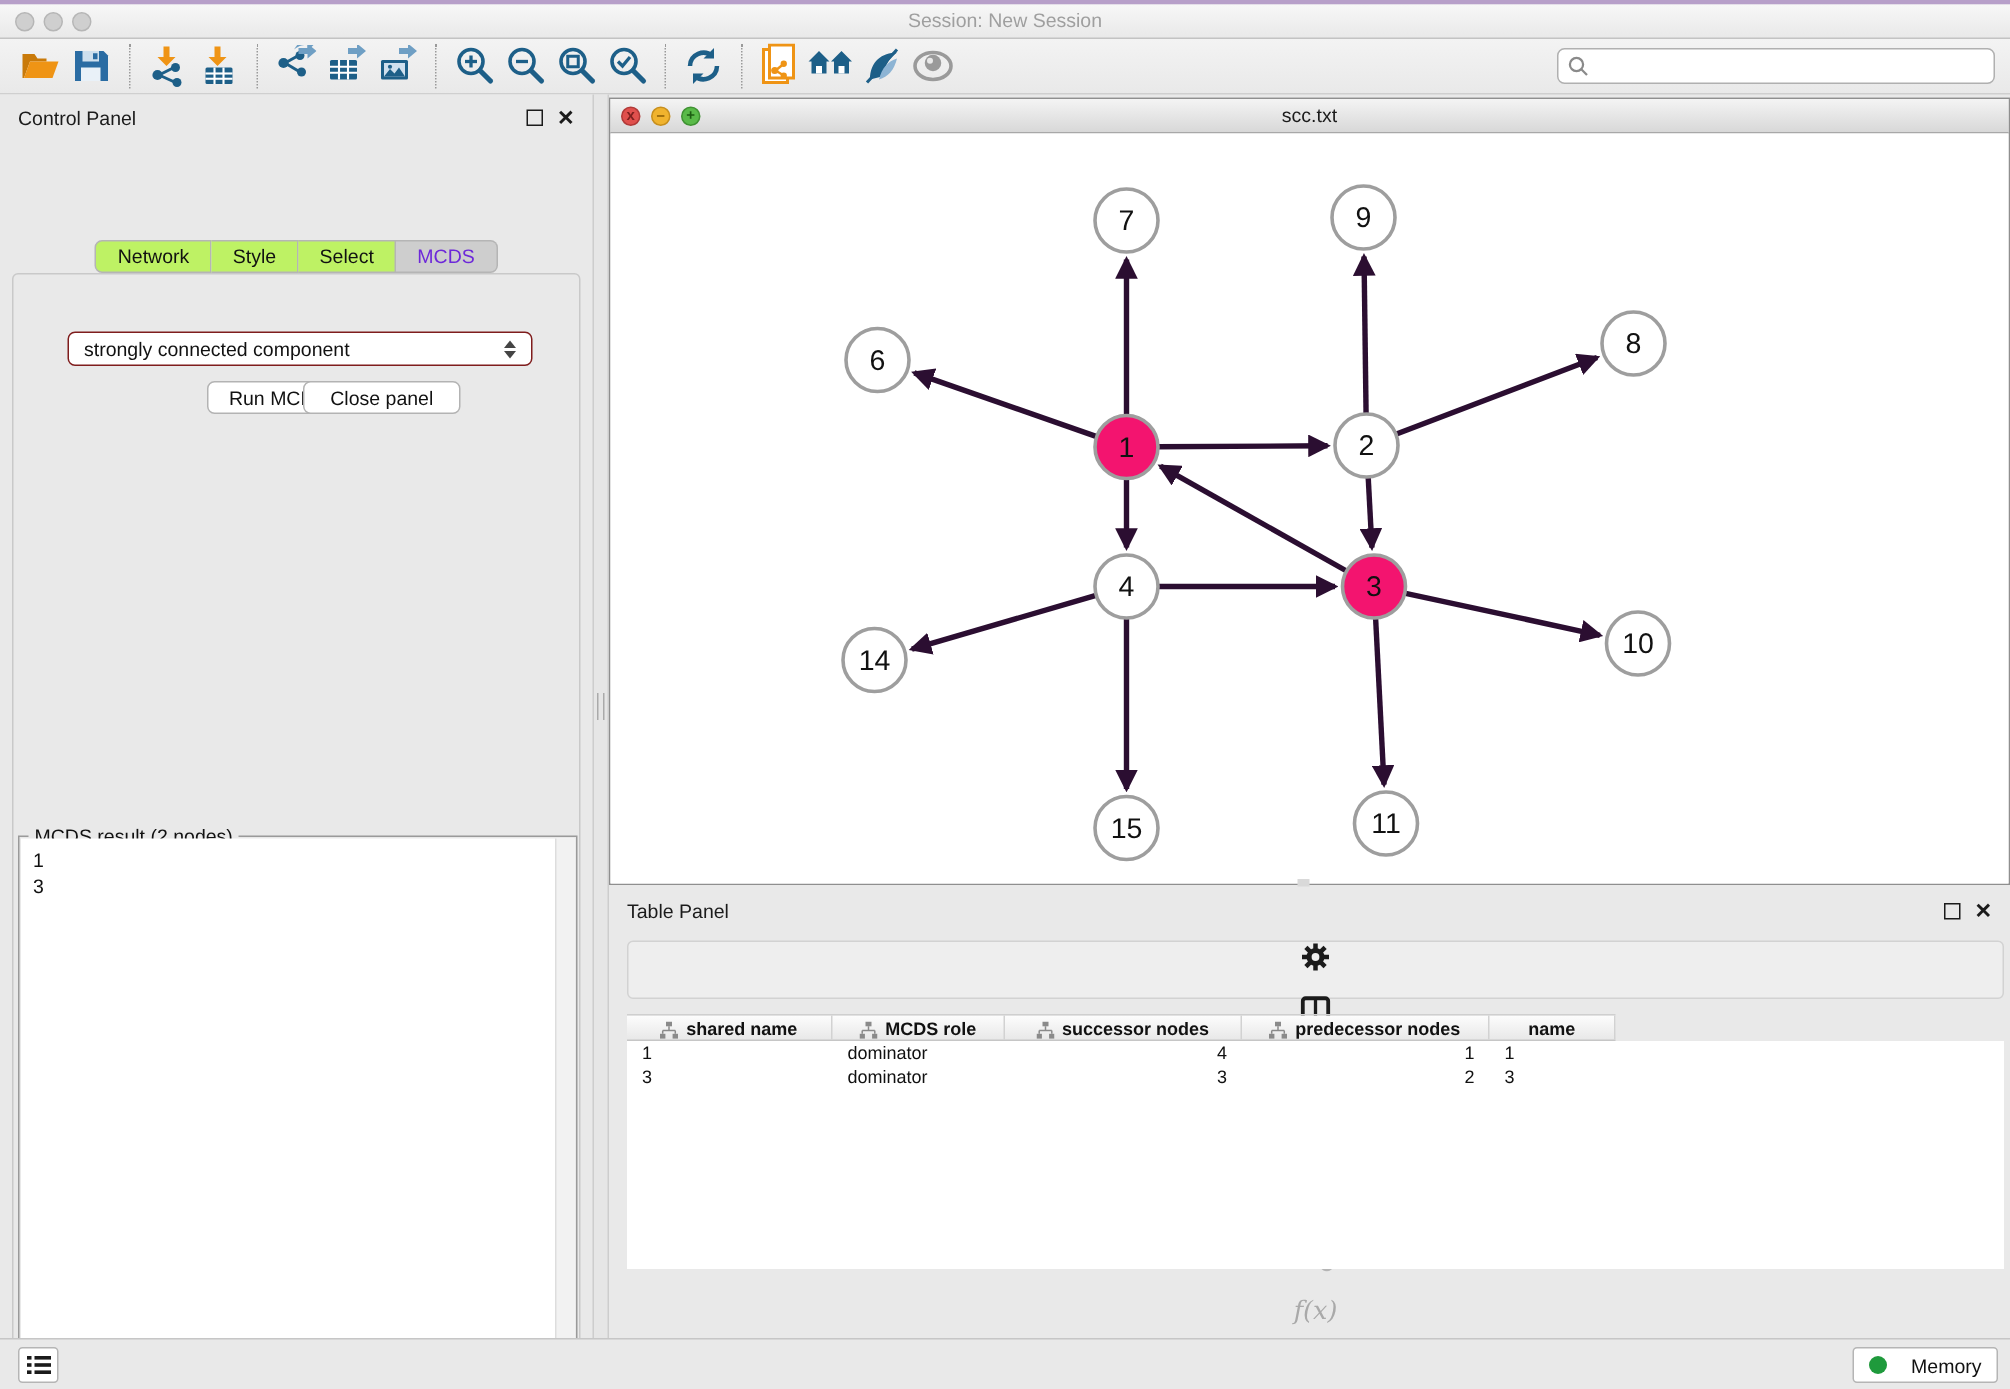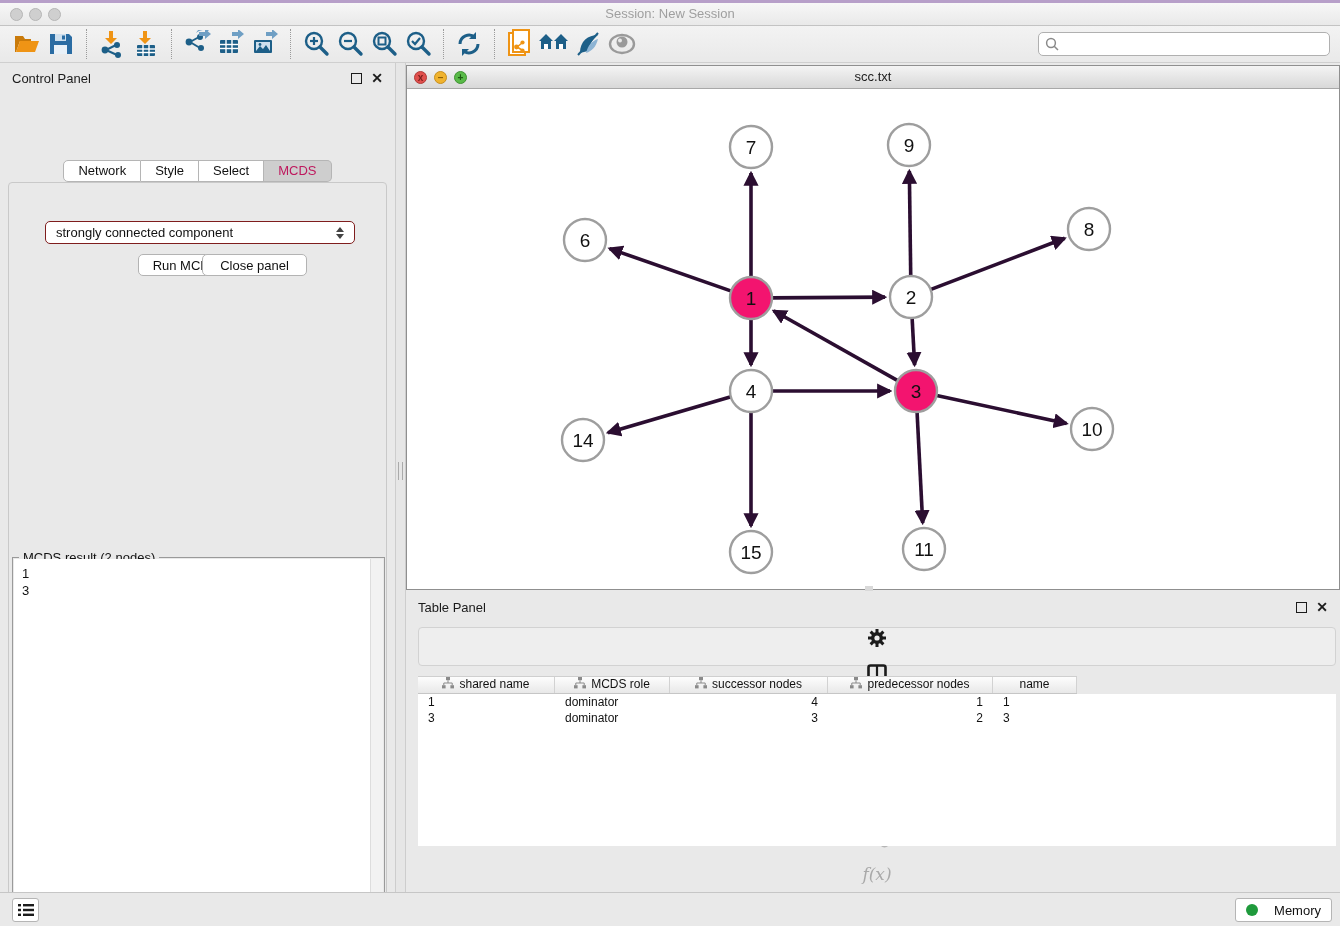--- a/index.html
+++ b/index.html
@@ -39,25 +39,25 @@
 
   
   #control-panel { left:0; top:63px; width:395px; height:829px; background:#e9e9e9; }
   .panel-title-row { height:30px; display:flex; align-items:center; padding:0 12px; }
   .panel-title { font-size:13px; color:#1b1b1b; }
   .panel-btns { margin-left:auto; display:flex; align-items:center; gap:9px; }
   .float-btn { width:11px; height:11px; border:1.5px solid #1b1b1b; background:transparent; display:inline-block; }
   .close-btn { font-size:14px; font-weight:bold; color:#1b1b1b; line-height:11px; }
   .seg-tab {
     height:22px; line-height:20px; padding:0 14px; font-size:13px; color:#111;
-    background:#ffffff; border:1px solid #b5b5b5; border-left:none; text-align:center;
+    background:#bef264; border:1px solid #b5b5b5; border-left:none; text-align:center;
   }
   .seg-tab:first-child { border-left:1px solid #b5b5b5; border-radius:5px 0 0 5px; }
   .seg-tab:last-child { border-radius:0 5px 5px 0; }
-  .seg-tab.selected { background:#cecece; color:#be185d; }
+  .seg-tab.selected { background:#cecece; color:#6d28d9; }
 
   #cp-tabs { top:97px; left:0; width:395px; display:flex; justify-content:center; }
   #cp-content-border {
     left:8px; top:119px; width:379px; height:763px;
     border:1px solid #c9c9c9; border-radius:4px;
   }
   #opt-label { top:138px; left:0; width:395px; text-align:center; font-size:13px; color:#111; }
   #opt-dropdown {
     top:158px; left:45px; width:310px; height:23px; background:#fff;
     border:1px solid #7f1d1d; border-radius:5px; display:flex; align-items:center;
@@ -108,22 +108,22 @@
   #table-panel { left:406px; top:592px; width:934px; height:298px; background:#e9e9e9; }
   #tp-toolbar { position:absolute; left:12px; top:35px; width:918px; height:39px;
                 background:#eeeeee; border:1px solid #d2d2d2; border-radius:4px;
                 display:flex; align-items:center; padding:0 10px; gap:16px;flex-direction:column; }
   .tp-icon { display:flex; align-items:center; justify-content:center; height:26px; }
   #fx-label { font-family:"DejaVu Serif", serif; font-style:italic; font-size:17px; color:#a9a9a9; }
 
   #tbl-header { position:absolute; left:12px; top:84px; height:18px; display:flex;
                 background:linear-gradient(#fdfdfd,#e8e8e8); border-top:1px solid #cfcfcf;
                 border-bottom:1px solid #c6c6c6; }
-  .th-cell { position:relative; display:flex; align-items:flex-start; justify-content:center;
-             border-right:1px solid #d2d2d2; font-size:12px; color:#111; gap:5px; }
+  .th-cell { position:relative; display:flex; align-items:flex-end; justify-content:center;
+             border-right:1px solid #d2d2d2; font-size:12px; color:#111; gap:5px;font-weight:bold; }
   #tbl-body { position:absolute; left:12px; top:102px; width:918px; height:152px; background:#fff; }
   .tbl-row { display:flex; height:16px; font-size:12px; color:#111; }
   .td-cell { line-height:16px; overflow:hidden; white-space:nowrap; }
 
   #tp-tabs { position:absolute; bottom:11px; left:0; width:934px; display:flex; justify-content:center; }
 
   
   #statusbar { left:0; top:892px; width:1340px; height:34px; background:#e9e9e9;
                border-top:1px solid #c6c6c6; }
   #menu-btn { position:absolute; left:12px; top:5px; width:27px; height:24px; background:#fff;

